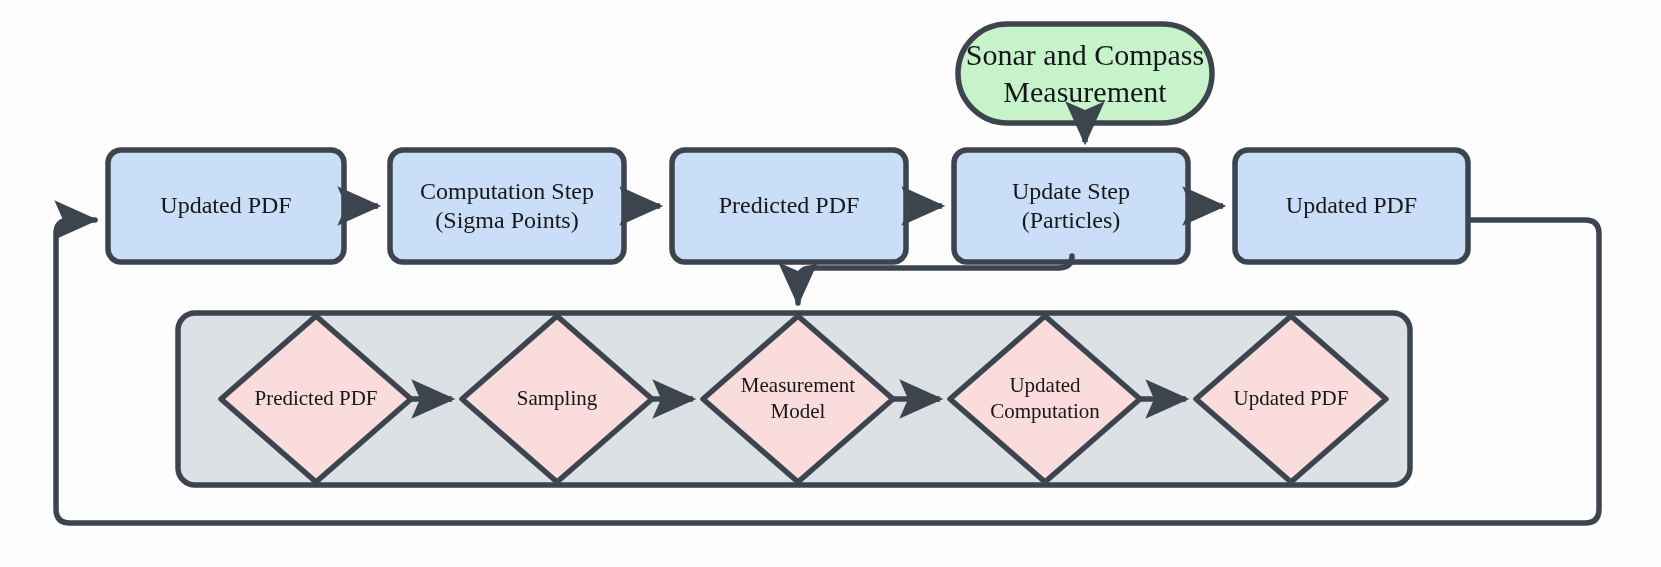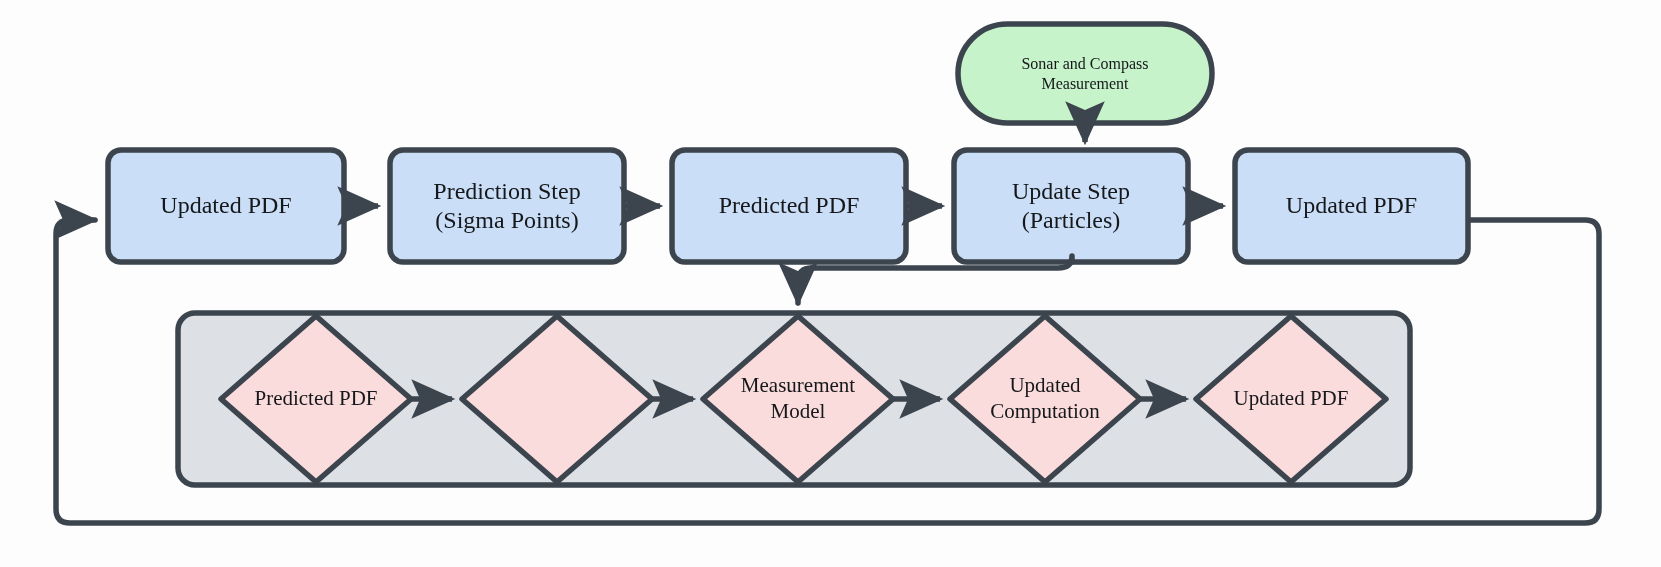--- a/index.html
+++ b/index.html
@@ -9,21 +9,21 @@
   .node-label{
     position:absolute;
     display:flex;align-items:center;justify-content:center;
     text-align:center;
     color:#15171a;
     line-height:1.22;
     pointer-events:none;
     white-space:pre-line;
   }
   .lbl-box{font-size:24px;}
-  .lbl-cap{font-size:16px;}
+  .lbl-cap{font-size:30px;}
   .lbl-dia{font-size:21px;}
 </style>
 </head>
 <body>
 
 <div id="stage">
 
   <svg id="svg-layer" viewBox="0 0 1661 567">
     <defs>
       <marker id="arrowhead" markerWidth="9" markerHeight="9" refX="7.4" refY="3.6" orient="auto" markerUnits="strokeWidth">
@@ -106,35 +106,36 @@
     <g>
       <line x1="893" y1="399" x2="940" y2="399" stroke="#3c444e" stroke-width="5.5" marker-end="url(#arrowhead)"></line>
     </g>
     <g>
       <line x1="1140" y1="399" x2="1186" y2="399" stroke="#3c444e" stroke-width="5.5" marker-end="url(#arrowhead)"></line>
     </g>
   </svg>
 
   <div class="node-label lbl-box" style="left:108px;top:150px;width:236px;height:112px;">Updated PDF</div>
 
-  <div class="node-label lbl-box" style="left:390px;top:150px;width:234px;height:112px;">Prediction Step
+  <div class="node-label lbl-box" style="left:390px;top:150px;width:234px;height:112px;">Computation Step
 (Sigma Points)</div>
 
   <div class="node-label lbl-box" style="left:672px;top:150px;width:234px;height:112px;">Predicted PDF</div>
 
   <div class="node-label lbl-box" style="left:954px;top:150px;width:234px;height:112px;">Update Step
 (Particles)</div>
 
   <div class="node-label lbl-box" style="left:1235px;top:150px;width:233px;height:112px;">Updated PDF</div>
 
   <div class="node-label lbl-cap" style="left:958px;top:24px;width:254px;height:99px;">Sonar and Compass
 Measurement</div>
 
   <div class="node-label lbl-dia" style="left:216px;top:359px;width:200px;height:80px;">Predicted PDF</div>
 
+  <div class="node-label lbl-dia" style="left:457px;top:359px;width:200px;height:80px;">Sampling</div>
 
   <div class="node-label lbl-dia" style="left:698px;top:359px;width:200px;height:80px;">Measurement
 Model</div>
 
   <div class="node-label lbl-dia" style="left:945px;top:359px;width:200px;height:80px;">Updated
 Computation</div>
 
   <div class="node-label lbl-dia" style="left:1191px;top:359px;width:200px;height:80px;">Updated PDF</div>
 
 </div>

